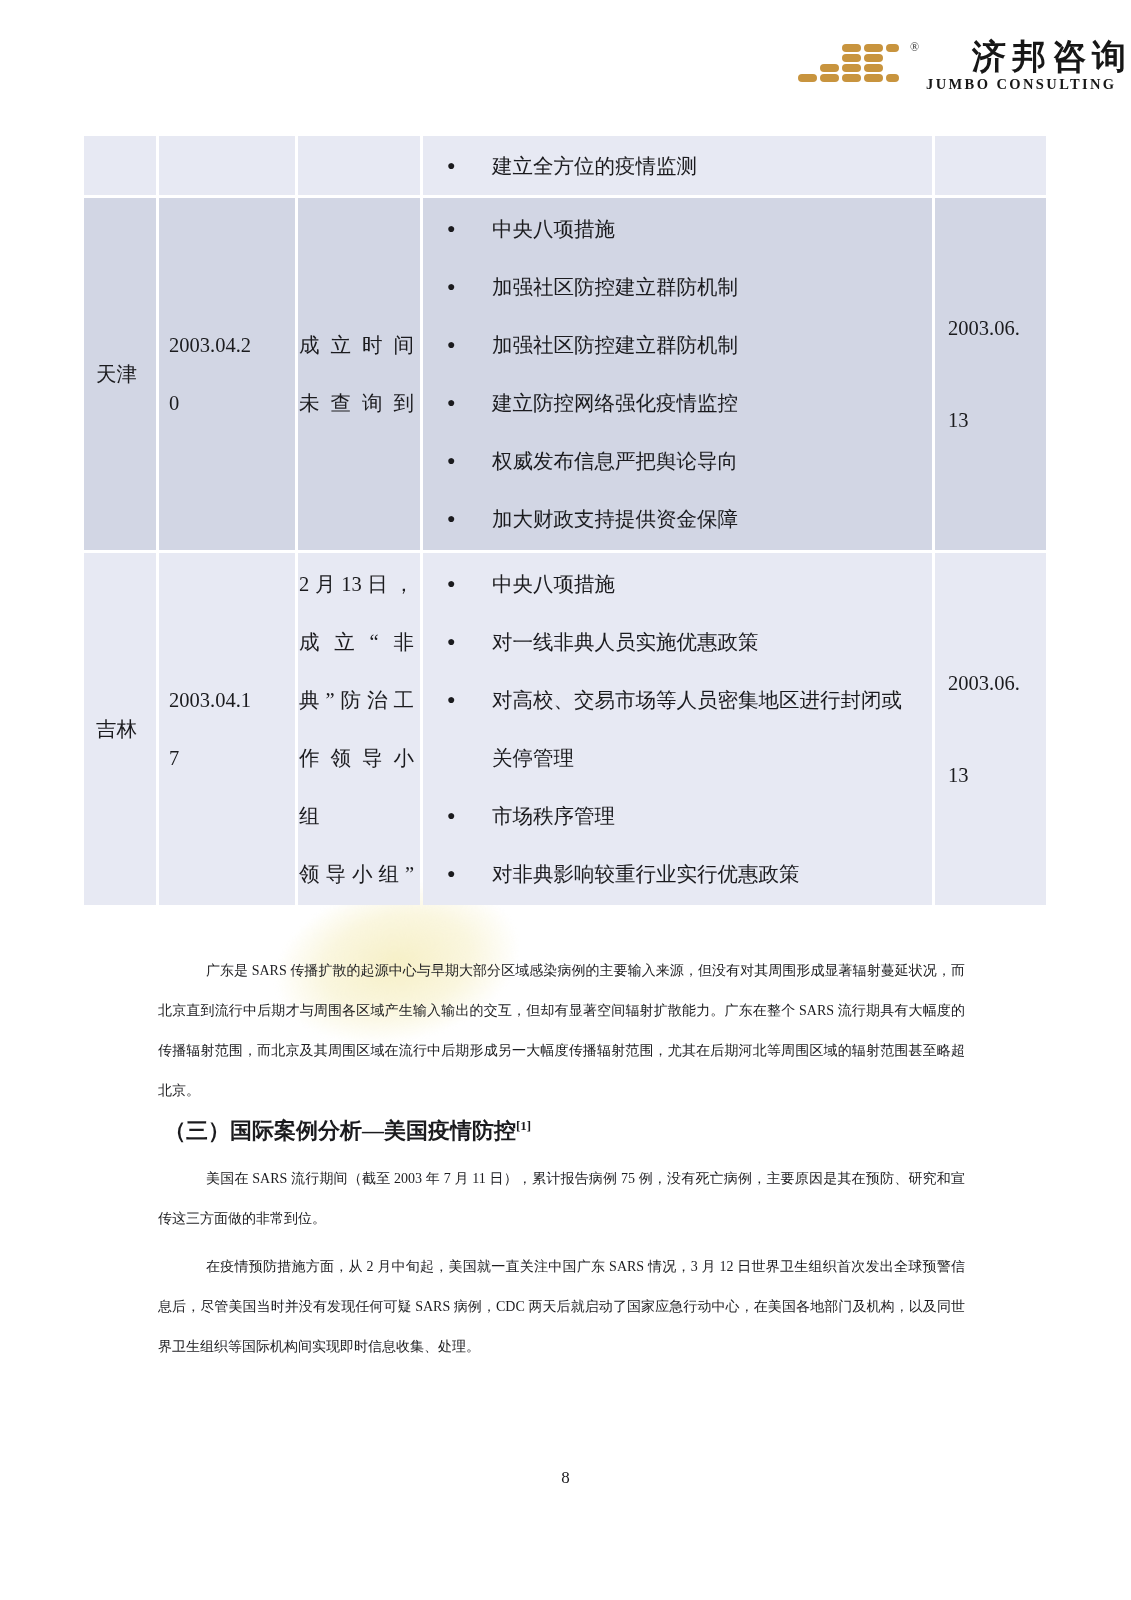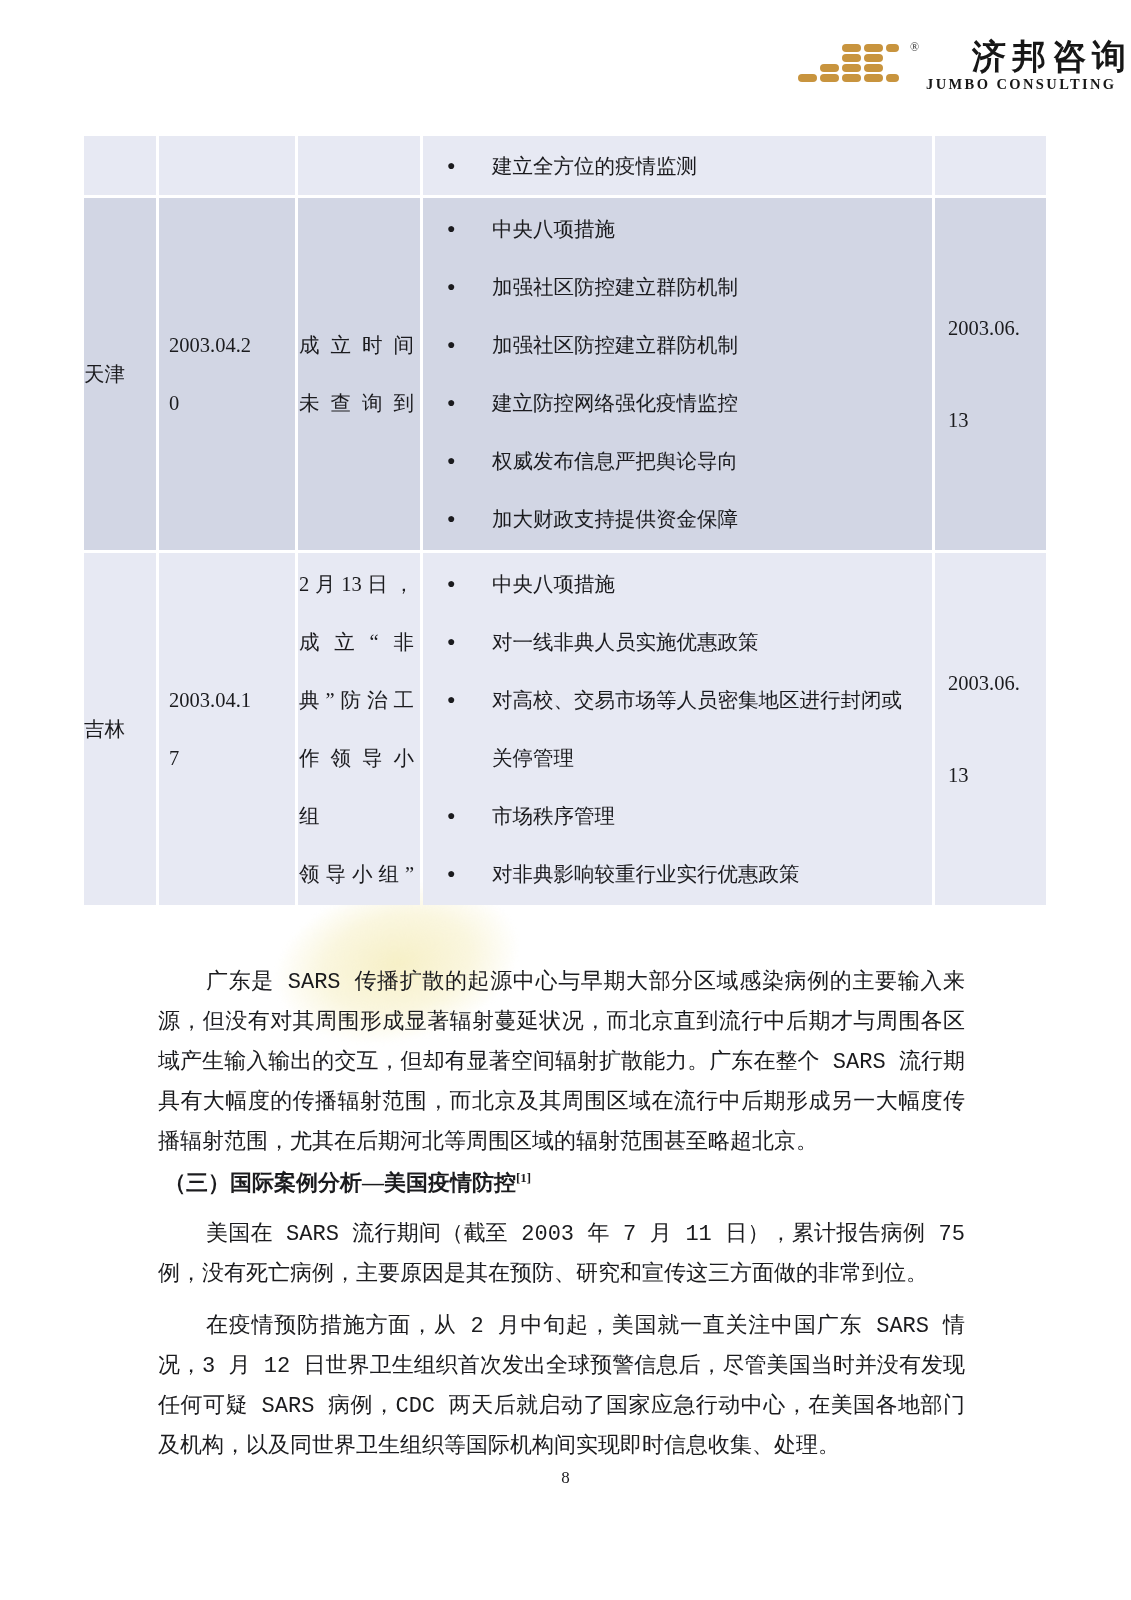--- a/index.html
+++ b/index.html
@@ -34,32 +34,32 @@
   
   .tbl{position:absolute; left:84px; top:136px; width:961px; z-index:1;}
   .trow{display:grid; grid-template-columns:72px 136px 122px 509px 111px; column-gap:3px; margin-bottom:3px;}
   .trow0{height:59px;} .trow1{height:352px;} .trow2{height:352px;}
   .trow0 .cell{background:var(--row-light);}
   .trow1 .cell{background:var(--row-dark);}
   .trow2 .cell{background:var(--row-light);}
   .cell{display:flex; flex-direction:column; justify-content:center; overflow:hidden;
         font-size:20.5px; color:var(--ink);}
   .cell .line{line-height:58px; white-space:nowrap;}
-  .c-region{justify-content:center;}
+  .c-region{padding-left:12px;justify-content:center;}
   .c-date{padding-left:10px; padding-right:4px;}
   .c-org{padding-left:1px; padding-right:6px;}
   .c-org .line{text-align:justify; text-align-last:justify; white-space:normal;}
   .c-meas{padding-left:22px; padding-right:10px;}
   .c-end{padding-left:13px; padding-right:12px;gap:34px;}
   .bullet-item{display:flex; line-height:58px;}
   .bullet{flex:0 0 45px; font-size:14px; padding-left:2px;}
   .btext{flex:1;}
   
   .main{position:absolute; left:158px; top:951px; width:807px; z-index:1;}
-  .main p{margin:12px 0 8px 0; font-size:22px; line-height:40px; text-align:justify; text-indent:48px;font-family:Liberation Mono, monospace;}
+  .main p{margin:0 0 8px 0; font-size:14px; line-height:40px; text-align:justify; text-indent:48px;}
   .main p.p1{margin-bottom:0;}
   .main h3{margin:0 0 8px 0; font-size:22px; line-height:40px; font-weight:bold; text-indent:6px;}
   .main h3 sup{font-size:13px; vertical-align:super; line-height:0;}
   
   .footer{position:absolute; left:0; top:1468px; width:1131px; text-align:center; font-size:17px; z-index:1;}
 </style>
 </head>
 <body>
 
 <div class="page">

